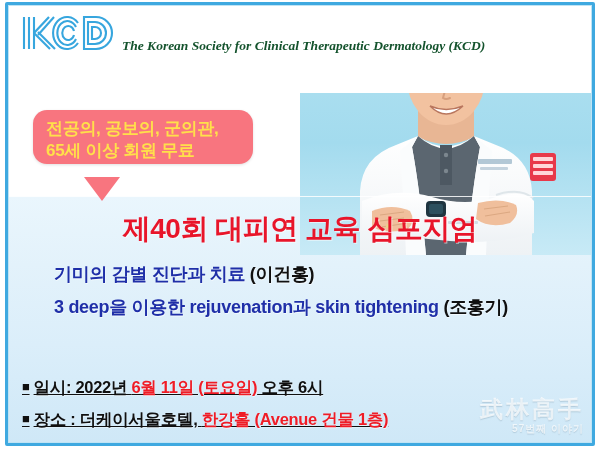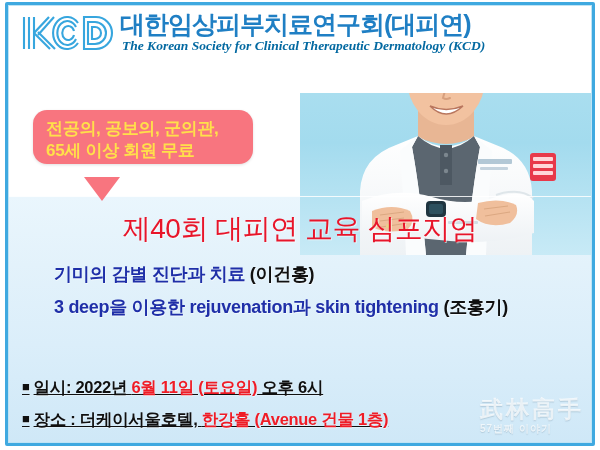--- a/index.html
+++ b/index.html
@@ -115,21 +115,21 @@
   }
   .org-subtitle {
     position: absolute;
     left: 122px;
     top: 38px;
     z-index: 20;
     font-family: "Liberation Serif", "DejaVu Serif", serif;
     font-style: italic;
     font-weight: bold;
     font-size: 13.5px;
-    color: #0369a1;
+    color: #14532d;
     white-space: nowrap;
   }
 
   
   .photo {
     position: absolute;
     left: 300px;
     top: 5px;
     width: 292px;
     height: 250px;
@@ -173,21 +173,21 @@
 
   
   .main-title {
     position: absolute;
     left: 0;
     top: 210px;
     width: 600px;
     text-align: center;
     z-index: 30;
     font-size: 28px;
-    font-weight: normal;
+    font-weight: bold;
     color: #e8152a;
     letter-spacing: -0.5px;
     text-shadow: 1px 1px 0 rgba(255,255,255,0.55);
     white-space: nowrap;
   }
 
   
   .program {
     position: absolute;
     left: 22px;
@@ -235,21 +235,21 @@
     vertical-align: 2px;
     margin-right: 4px;
   }
 
   
   .watermark {
     position: absolute;
     right: 16px;
     bottom: 14px;
     z-index: 35;
-    text-align: left;
+    text-align: right;
     pointer-events: none;
   }
   .wm-main {
     font-size: 23px;
     font-weight: bold;
     color: rgba(255,255,255,0.72);
     letter-spacing: 3px;
     line-height: 1.05;
     text-shadow: 0 1px 1px rgba(120,150,170,0.35);
   }
@@ -369,21 +369,20 @@
         <path d="M62 13 A14 16 0 1 0 62 33" transform="translate(-2,0)"></path>
         <path d="M60 17 A10 12 0 1 0 60 29" transform="translate(-2,0)"></path>
         <path d="M58 21 A6 7 0 1 0 58 25" transform="translate(-2,0)"></path>
 
         <path d="M66 7 L78 7 A16 16 0 0 1 78 39 L66 39 Z"></path>
         <path d="M70 12 L77 12 A11 11 0 0 1 77 34 L70 34 Z"></path>
         <path d="M74 17 L77 17 A6 6 0 0 1 77 29 L74 29 Z"></path>
       </g>
     </svg>
   </div>
-  <div class="org-title">대한임상피부치료연구회(대피연)</div>
   <div class="org-subtitle">The Korean Society for Clinical Therapeutic Dermatology (KCD)</div>
 
   <div class="bubble">
     <div class="bubble-line">전공의, 공보의, 군의관,</div>
     <div class="bubble-line">65세 이상 회원 무료</div>
   </div>
   <div class="bubble-tail"></div>
 
   <div class="main-title">제40회 대피연 교육 심포지엄</div>
 

